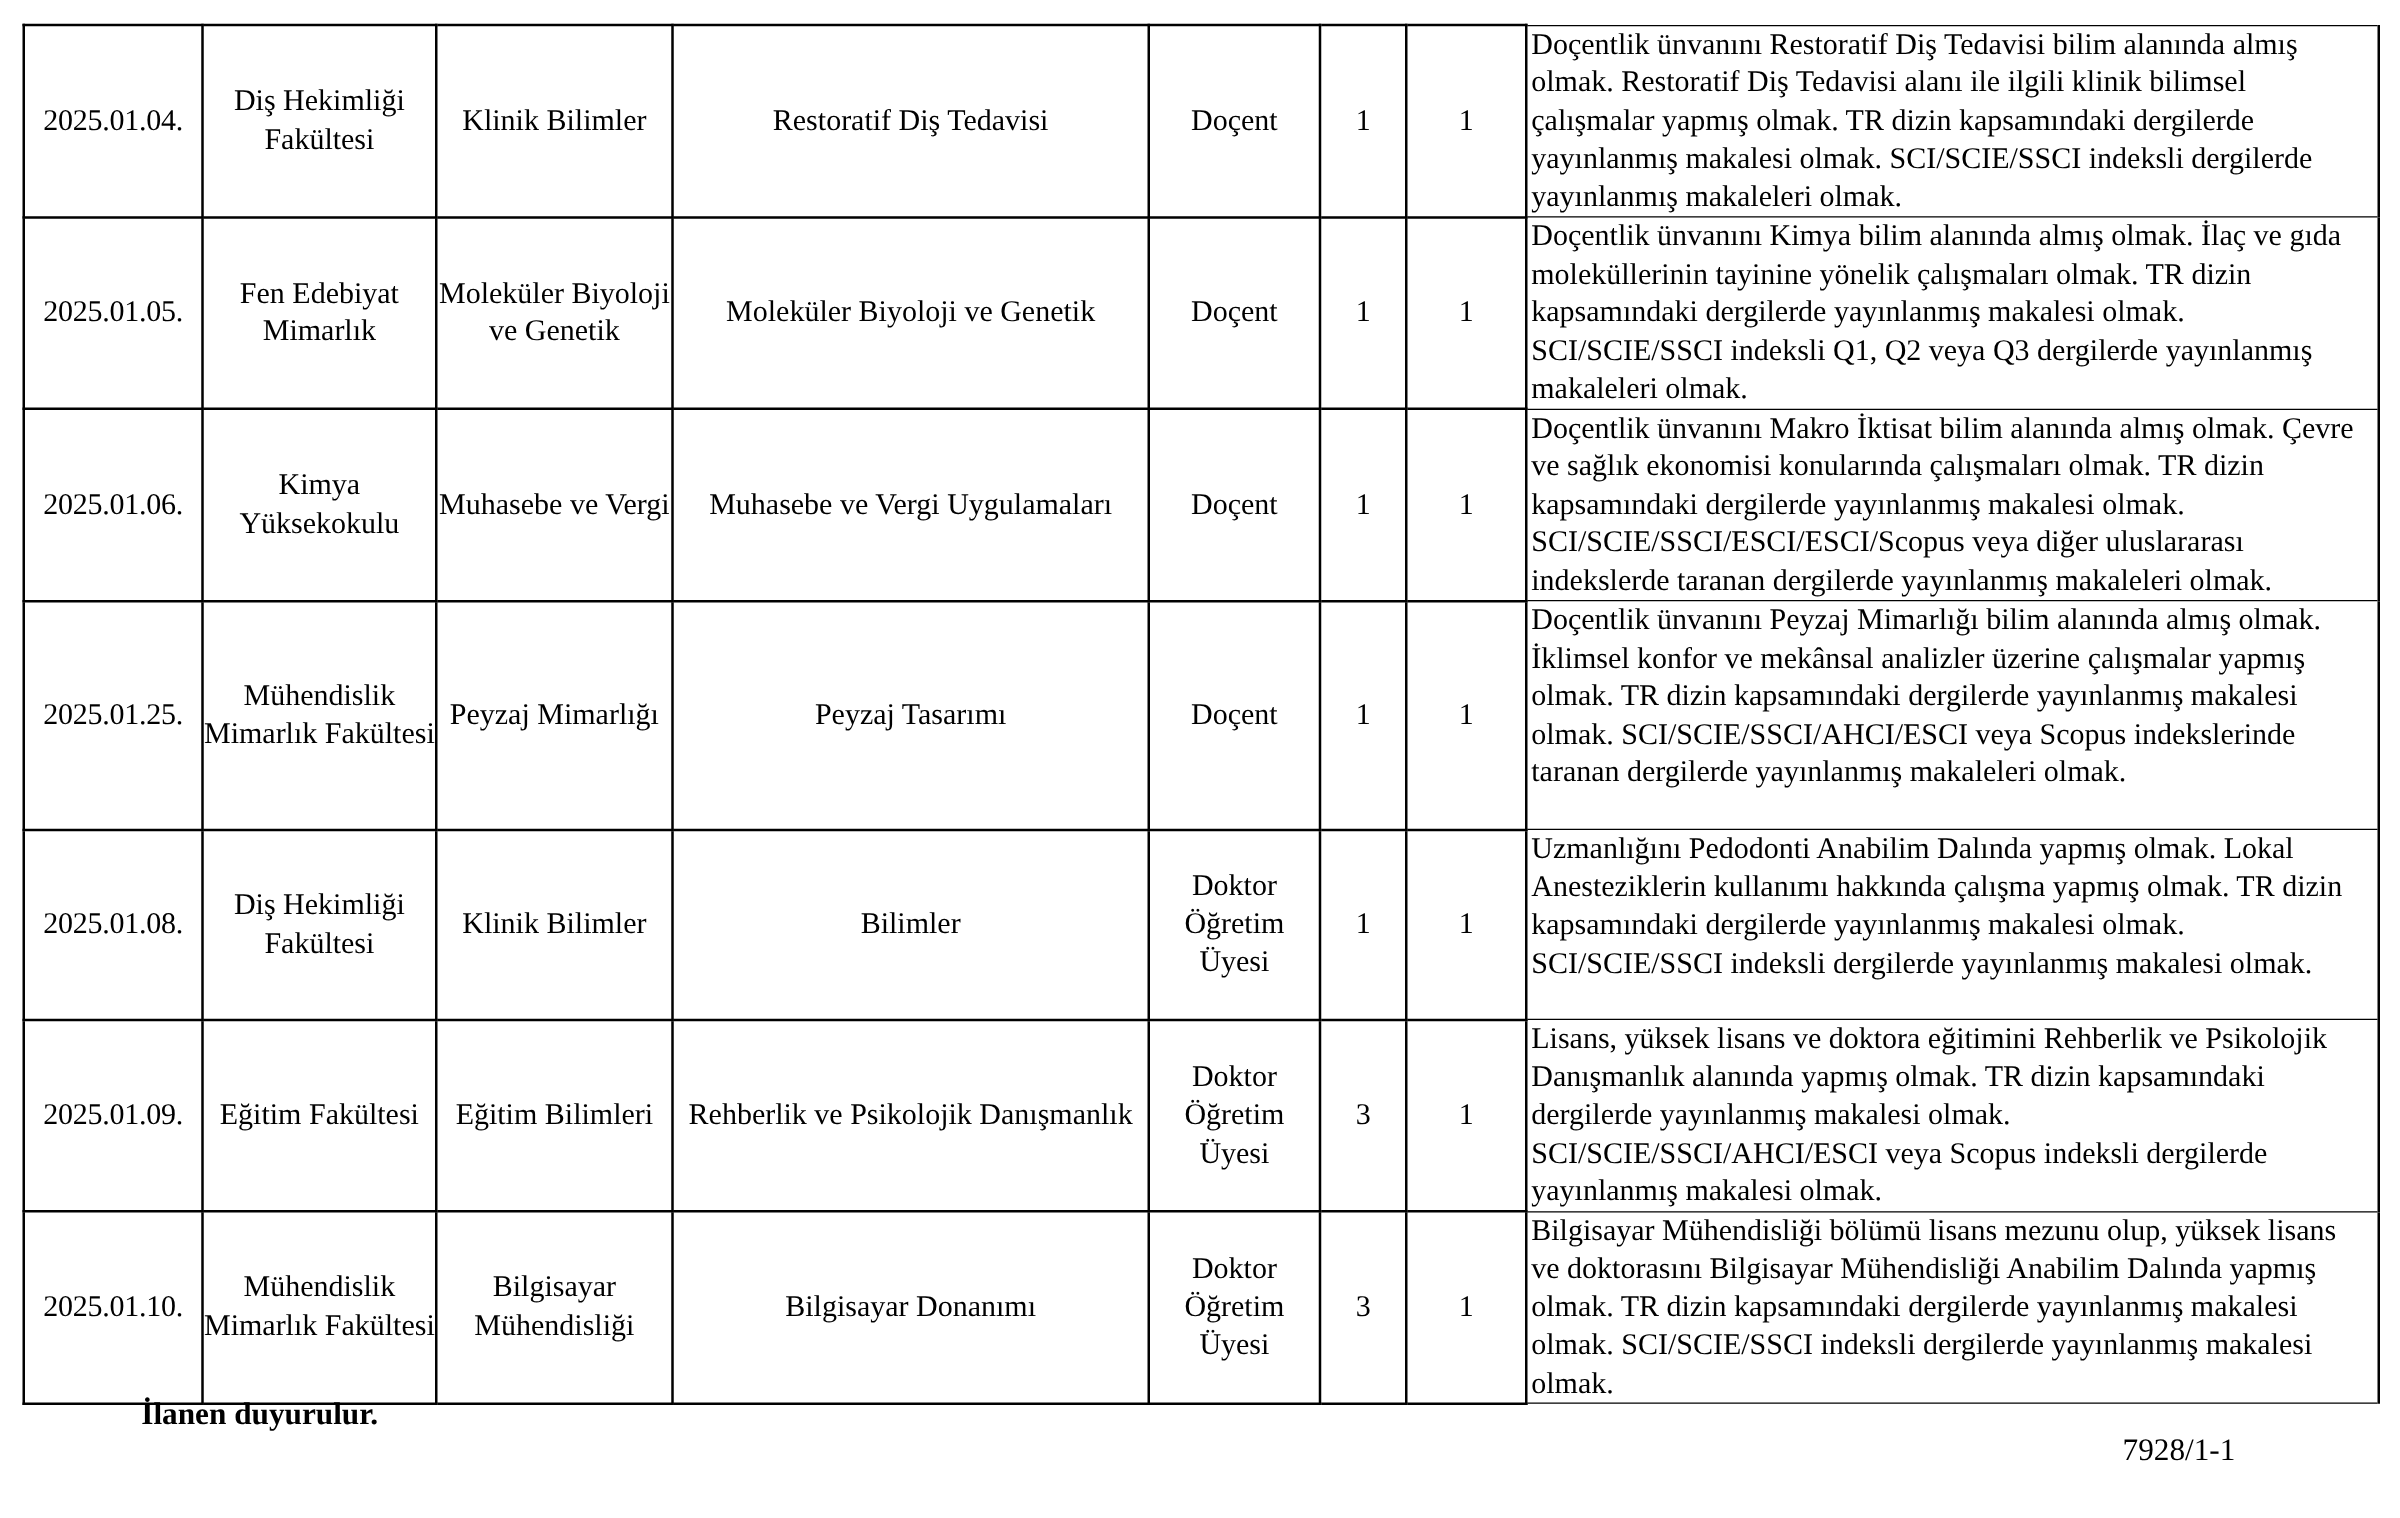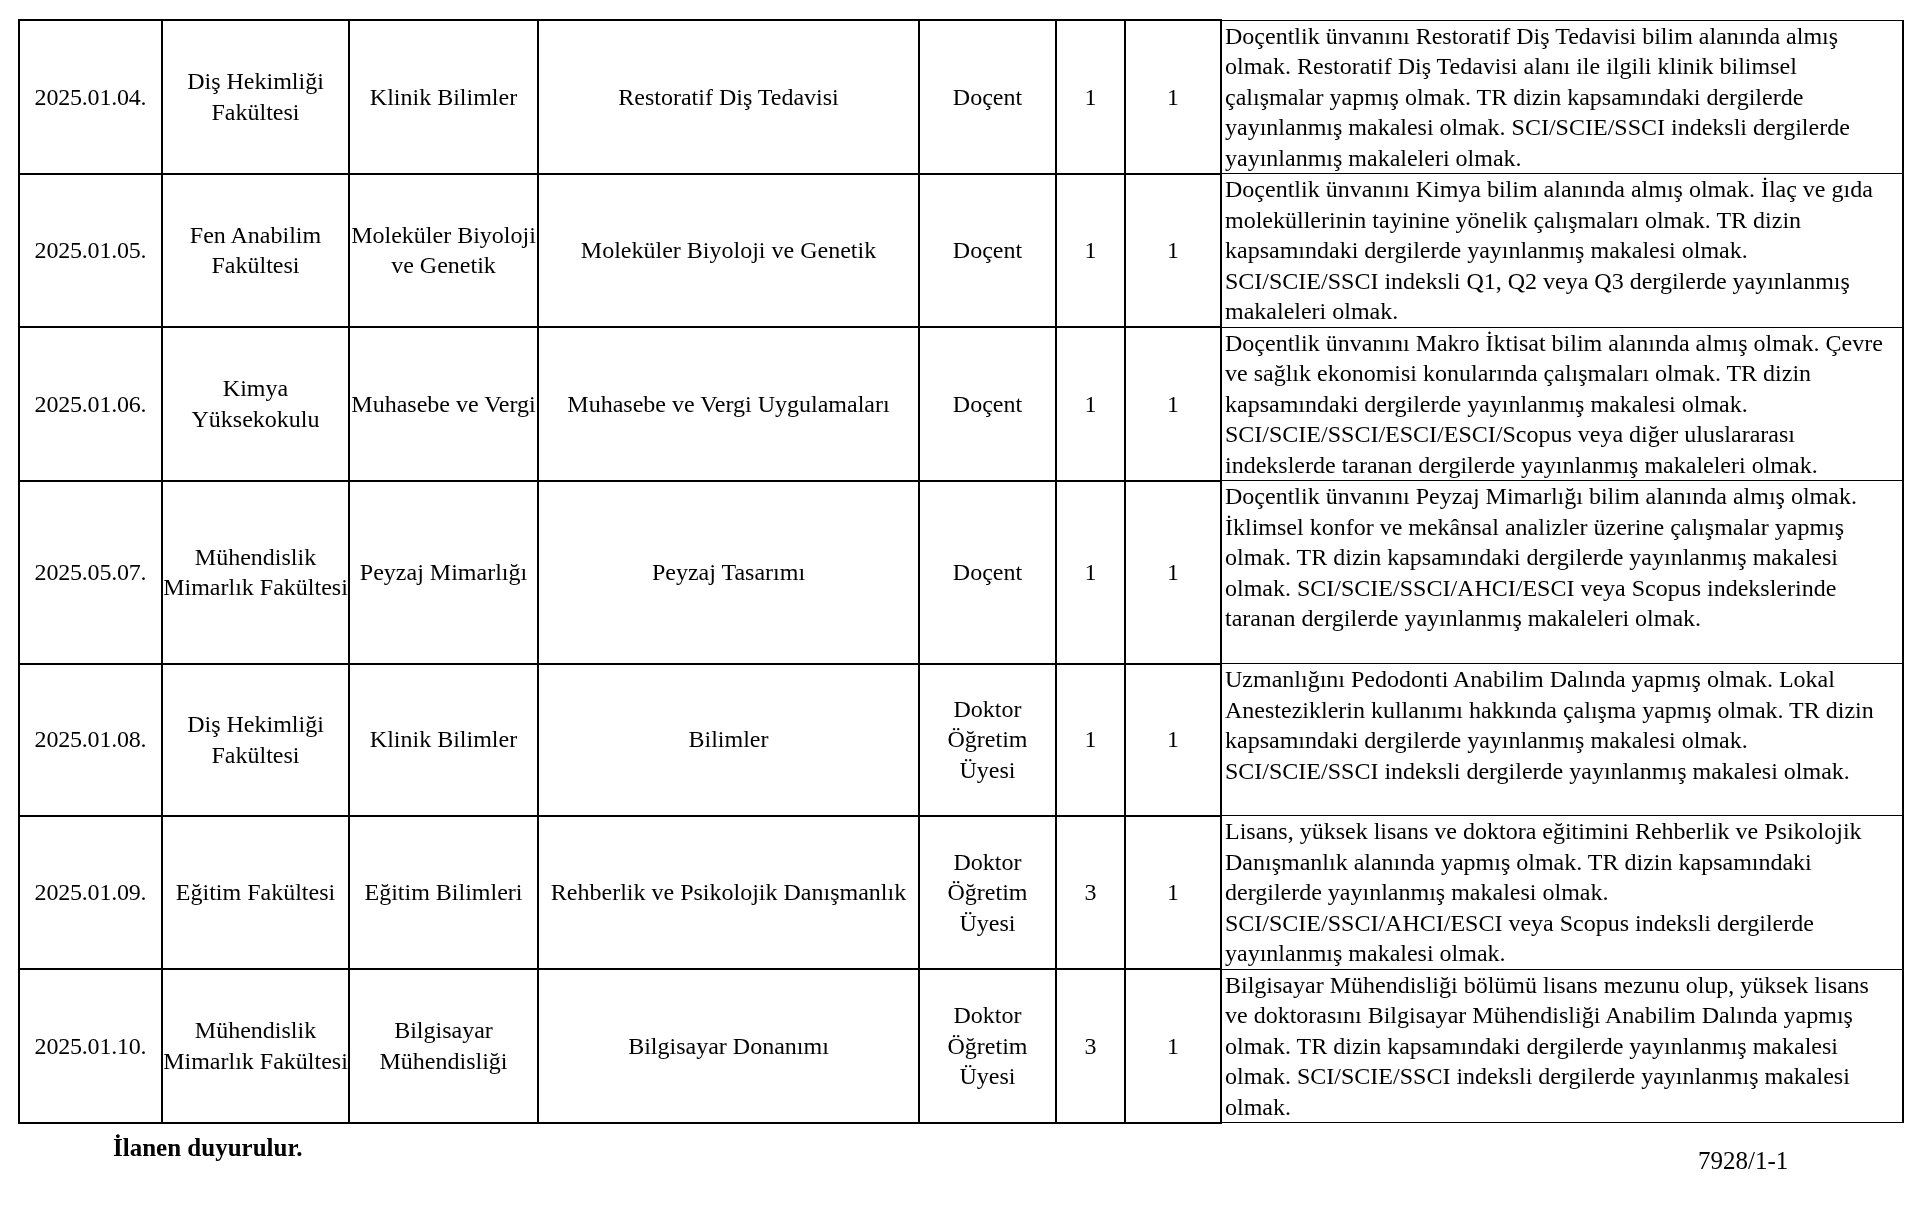--- a/index.html
+++ b/index.html
@@ -28,21 +28,21 @@
   table.grid td.date { letter-spacing: -0.2px; border-radius: 25px; }
   tr.r1 td { height: 150px; }
   tr.r2 td { height: 150px; }
   tr.r3 td { height: 150px; }
   tr.r4 td { height: 181px; }
   tr.r5 td { height: 150px; }
   tr.r6 td { height: 150px; }
   tr.r7 td { height: 148px; }
   .footer-note {
     position: absolute; left: 113px; top: 1117px;
-    font-size: 25px; font-weight: bold; line-height: 30px; margin-top: 16px;
+    font-size: 25px; font-weight: bold; line-height: 30px;
   }
   .doc-number {
     position: absolute; left: 1698px; top: 1146px;
     font-size: 25px; line-height: 30px;
   }
 </style>
 </head>
 <body>
 
 <table class="grid">
@@ -62,40 +62,40 @@
       <td>Diş Hekimliği Fakültesi</td>
       <td>Klinik Bilimler</td>
       <td>Restoratif Diş Tedavisi</td>
       <td>Doçent</td>
       <td>1</td>
       <td>1</td>
       <td class="desc">Doçentlik ünvanını Restoratif Diş Tedavisi bilim alanında almış olmak. Restoratif Diş Tedavisi alanı ile ilgili klinik bilimsel çalışmalar yapmış olmak. TR dizin kapsamındaki dergilerde yayınlanmış makalesi olmak. SCI/SCIE/SSCI indeksli dergilerde yayınlanmış makaleleri olmak.</td>
     </tr>
     <tr class="r2">
       <td class="date">2025.01.05.</td>
-      <td>Fen Anabilim Fakültesi</td>
+      <td>Fen Edebiyat Mimarlık</td>
       <td>Moleküler Biyoloji ve Genetik</td>
       <td>Moleküler Biyoloji ve Genetik</td>
       <td>Doçent</td>
       <td>1</td>
       <td>1</td>
       <td class="desc">Doçentlik ünvanını Kimya bilim alanında almış olmak. İlaç ve gıda moleküllerinin tayinine yönelik çalışmaları olmak. TR dizin kapsamındaki dergilerde yayınlanmış makalesi olmak. SCI/SCIE/SSCI indeksli Q1, Q2 veya Q3 dergilerde yayınlanmış makaleleri olmak.</td>
     </tr>
     <tr class="r3">
       <td class="date">2025.01.06.</td>
       <td>Kimya Yüksekokulu</td>
       <td>Muhasebe ve Vergi</td>
       <td>Muhasebe ve Vergi Uygulamaları</td>
       <td>Doçent</td>
       <td>1</td>
       <td>1</td>
       <td class="desc">Doçentlik ünvanını Makro İktisat bilim alanında almış olmak. Çevre ve sağlık ekonomisi konularında çalışmaları olmak. TR dizin kapsamındaki dergilerde yayınlanmış makalesi olmak. SCI/SCIE/SSCI/ESCI/ESCI/Scopus veya diğer uluslararası indekslerde taranan dergilerde yayınlanmış makaleleri olmak.</td>
     </tr>
     <tr class="r4">
-      <td class="date">2025.05.07.</td>
+      <td class="date">2025.01.25.</td>
       <td>Mühendislik Mimarlık Fakültesi</td>
       <td>Peyzaj Mimarlığı</td>
       <td>Peyzaj Tasarımı</td>
       <td>Doçent</td>
       <td>1</td>
       <td>1</td>
       <td class="desc">Doçentlik ünvanını Peyzaj Mimarlığı bilim alanında almış olmak. İklimsel konfor ve mekânsal analizler üzerine çalışmalar yapmış olmak. TR dizin kapsamındaki dergilerde yayınlanmış makalesi olmak. SCI/SCIE/SSCI/AHCI/ESCI veya Scopus indekslerinde taranan dergilerde yayınlanmış makaleleri olmak.</td>
     </tr>
     <tr class="r5">
       <td class="date">2025.01.08.</td>

